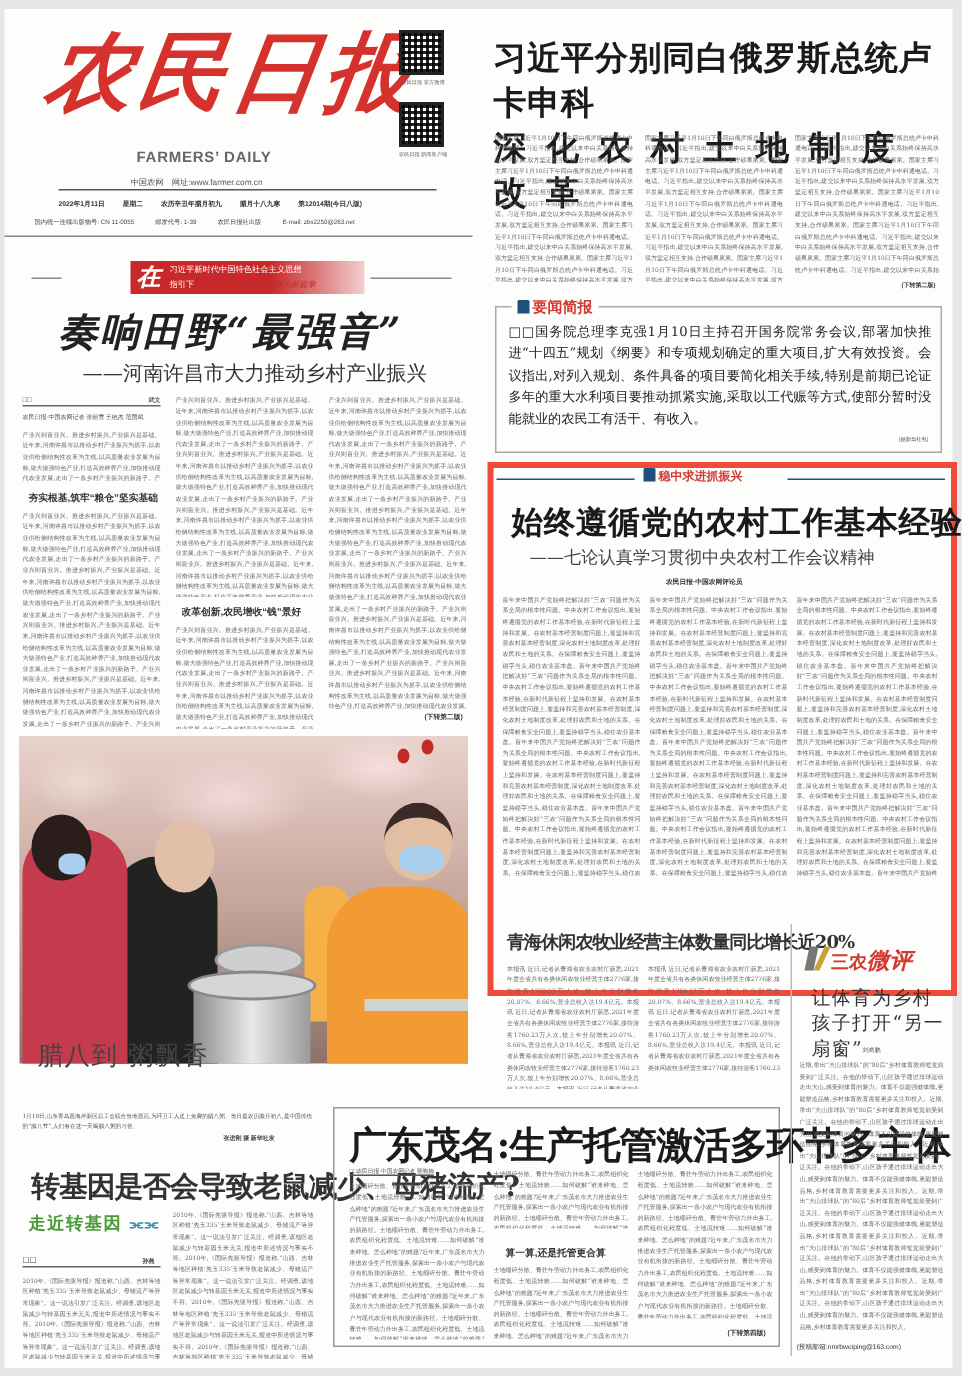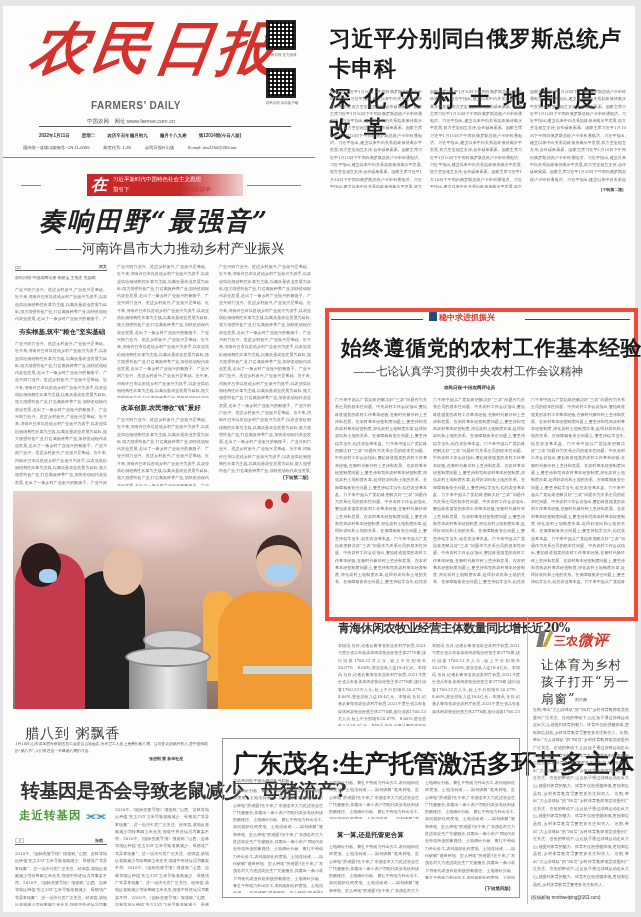--- a/index.html
+++ b/index.html
@@ -46,21 +46,21 @@
   .xi-title .l2 { letter-spacing: 13px; }
 
   
   .brief { position: absolute; left: 327px; top: 198px; width: 298px; height: 98px; border: 1px solid #aaa; }
   .brief-tag { position: absolute; left: 10px; top: -7px; background: #fdfdfc; padding: 0 4px; font-family: "Liberation Sans", sans-serif; font-weight: bold; font-size: 10px; color: #d13a30; white-space: nowrap; }
   .brief-tag .blk, .focus-tag .blk { display: inline-block; width: 8px; height: 9px; background: #1f4f7a; vertical-align: -1px; margin-right: 2px; border-radius: 1px 1px 0 0; }
   .brief-body { position: absolute; left: 8px; top: 10px; width: 282px; font-size: 8.8px; line-height: 14.4px; color: #222; text-align: justify; }
   .brief-src { position: absolute; right: 8px; bottom: 6px; font-size: 3.5px; color: #555; font-family: "Liberation Sans", sans-serif; }
 
   
-  .focus { position: absolute; left: 322px; top: 302px; width: 313px; height: 313px; border: 4px solid #ef4b3b; background: #fdfdfc; padding-left: 24px; }
+  .focus { position: absolute; left: 322px; top: 302px; width: 313px; height: 356px; border: 4px solid #ef4b3b; background: #fdfdfc; padding-left: 24px; }
   .focus-rule { position: absolute; top: 7px; border-top: 1.5px solid #1f4f7a; }
   .focus-tag { position: absolute; left: 100px; top: 0px; font-family: "Liberation Sans", sans-serif; font-weight: bold; font-size: 8px; color: #d13a30; white-space: nowrap; }
   .focus-title { position: absolute; left: 12px; top: 22px; font-family: "Liberation Sans", sans-serif; font-weight: bold; font-size: 21px; color: #1a1a1a; white-space: nowrap; letter-spacing: 0.5px; }
   .focus-sub { position: absolute; left: 24px; top: 52px; font-size: 11.5px; color: #444; white-space: nowrap; }
   .focus-by { position: absolute; left: 115px; top: 73px; font-family: "Liberation Sans", sans-serif; font-weight: bold; font-size: 4.5px; color: #333; white-space: nowrap; }
 
   
   .photo { position: absolute; left: 10px; top: 485px; width: 299px; height: 218px; overflow: hidden; background: #c9a8a2; }
   .ph-bg { position: absolute; left: 0; top: 0; width: 100%; height: 100%; background:
      radial-gradient(ellipse 80px 40px at 140px 40px, #f2d8d8, transparent 70%),
@@ -75,21 +75,21 @@
   .ph-head-m { position: absolute; left: 90px; top: 56px; width: 40px; height: 48px; border-radius: 50%; background: #e2c0a8; }
   .ph-person-r { position: absolute; left: 205px; top: 100px; width: 100px; height: 130px; background: #f29a33; border-radius: 40px 40px 0 0; }
   .ph-head-r { position: absolute; left: 243px; top: 44px; width: 46px; height: 52px; border-radius: 50%; background: #e2bfa2; border-top: 10px solid #3b2a26; }
   .ph-mask-r { position: absolute; left: 253px; top: 73px; width: 30px; height: 18px; border-radius: 40%; background: #a9d0ee; }
   .ph-person-r2 { position: absolute; left: 190px; top: 100px; width: 30px; height: 90px; background: #f6b04a; border-radius: 12px 12px 0 0; }
   .ph-pot1 { position: absolute; left: 116px; top: 162px; width: 78px; height: 60px; background: linear-gradient(90deg, #8c8c8c, #e8e8e8, #9a9a9a); border-radius: 4px; }
   .ph-pot1-top { position: absolute; left: 112px; top: 156px; width: 86px; height: 20px; border-radius: 50%; background: #d6d6d6; border: 2px solid #888; }
   .ph-pot2 { position: absolute; left: 130px; top: 138px; width: 60px; height: 22px; border-radius: 50%; background: #cfcfcf; border: 2px solid #999; }
   .ph-reflect { position: absolute; left: 230px; top: 175px; width: 70px; height: 8px; background: #cfd6d2; }
 
-  .cap-title { position: absolute; left: 22px; top: 719px; font-size: 14px; color: #444; letter-spacing: 1px; white-space: nowrap; }
+  .cap-title { position: absolute; left: 22px; top: 686px; font-size: 17px; color: #444; letter-spacing: 1px; white-space: nowrap; }
   .cap-txt { position: absolute; left: 12px; top: 735px; width: 198px; font-size: 3.8px; line-height: 6.5px; color: #555; }
   .cap-credit { position: absolute; left: 146px; top: 750px; font-family: "Liberation Sans", sans-serif; font-size: 4px; font-weight: bold; color: #444; white-space: nowrap; }
 
   
   .gmo-title { position: absolute; left: 18px; top: 772px; font-size: 19px; font-weight: bold; color: #333; white-space: nowrap; letter-spacing: -0.5px; }
   .gmo-logo { position: absolute; left: 16px; top: 802px; font-size: 11.5px; font-weight: bold; color: #4b9a3a; white-space: nowrap; letter-spacing: 1px; }
   .gmo-logo .dna { color: #2b8bb3; font-size: 10px; }
   .gmo-rule { position: absolute; left: 12px; top: 838px; width: 92px; border-top: 1px solid #666; }
   .gmo-box { position: absolute; left: 12px; top: 831px; font-size: 5px; color: #444; }
   .gmo-author { position: absolute; left: 92px; top: 832px; font-family: "Liberation Sans", sans-serif; font-size: 4px; font-weight: bold; color: #444; }
@@ -168,20 +168,25 @@
 
   <div class="xi-title">
     <div>习近平分别同白俄罗斯总统卢卡申科</div>
     <div class="l2">深化农村土地制度改革</div>
   </div>
   <div class="txt" style="left:327px; top:82px; width:92px; height:100px;">国家主席习近平1月10日下午同白俄罗斯总统卢卡申科通电话。习近平指出,建交以来中白关系始终保持高水平发展,双方坚定相互支持,合作硕果累累。国家主席习近平1月10日下午同白俄罗斯总统卢卡申科通电话。习近平指出,建交以来中白关系始终保持高水平发展,双方坚定相互支持,合作硕果累累。国家主席习近平1月10日下午同白俄罗斯总统卢卡申科通电话。习近平指出,建交以来中白关系始终保持高水平发展,双方坚定相互支持,合作硕果累累。国家主席习近平1月10日下午同白俄罗斯总统卢卡申科通电话。习近平指出,建交以来中白关系始终保持高水平发展,双方坚定相互支持,合作硕果累累。国家主席习近平1月10日下午同白俄罗斯总统卢卡申科通电话。习近平指出,建交以来中白关系始终保持高水平发展,双方坚定相互支持,合作硕果累累。国家主席习近平1月10日下午同白俄罗斯总统卢卡申科通电话。习近平指出,建交以来中白关系始终保持高水平发展,双方坚定相互支持,合作硕果累累。</div>
   <div class="txt" style="left:427px; top:82px; width:92px; height:100px;">国家主席习近平1月10日下午同白俄罗斯总统卢卡申科通电话。习近平指出,建交以来中白关系始终保持高水平发展,双方坚定相互支持,合作硕果累累。国家主席习近平1月10日下午同白俄罗斯总统卢卡申科通电话。习近平指出,建交以来中白关系始终保持高水平发展,双方坚定相互支持,合作硕果累累。国家主席习近平1月10日下午同白俄罗斯总统卢卡申科通电话。习近平指出,建交以来中白关系始终保持高水平发展,双方坚定相互支持,合作硕果累累。国家主席习近平1月10日下午同白俄罗斯总统卢卡申科通电话。习近平指出,建交以来中白关系始终保持高水平发展,双方坚定相互支持,合作硕果累累。国家主席习近平1月10日下午同白俄罗斯总统卢卡申科通电话。习近平指出,建交以来中白关系始终保持高水平发展,双方坚定相互支持,合作硕果累累。国家主席习近平1月10日下午同白俄罗斯总统卢卡申科通电话。习近平指出,建交以来中白关系始终保持高水平发展,双方坚定相互支持,合作硕果累累。</div>
   <div class="txt" style="left:527px; top:82px; width:96px; height:94px;">国家主席习近平1月10日下午同白俄罗斯总统卢卡申科通电话。习近平指出,建交以来中白关系始终保持高水平发展,双方坚定相互支持,合作硕果累累。国家主席习近平1月10日下午同白俄罗斯总统卢卡申科通电话。习近平指出,建交以来中白关系始终保持高水平发展,双方坚定相互支持,合作硕果累累。国家主席习近平1月10日下午同白俄罗斯总统卢卡申科通电话。习近平指出,建交以来中白关系始终保持高水平发展,双方坚定相互支持,合作硕果累累。国家主席习近平1月10日下午同白俄罗斯总统卢卡申科通电话。习近平指出,建交以来中白关系始终保持高水平发展,双方坚定相互支持,合作硕果累累。国家主席习近平1月10日下午同白俄罗斯总统卢卡申科通电话。习近平指出,建交以来中白关系始终保持高水平发展,双方坚定相互支持,合作硕果累累。国家主席习近平1月10日下午同白俄罗斯总统卢卡申科通电话。习近平指出,建交以来中白关系始终保持高水平发展,双方坚定相互支持,合作硕果累累。</div>
   <div class="cont" style="left:598px; top:181px; font-size:4px;">(下转第二版)</div>
 
+  <div class="brief">
+    <div class="brief-tag"><span class="blk"></span><span>要闻简报</span></div>
+    <div class="brief-body">□□国务院总理李克强1月10日主持召开国务院常务会议,部署加快推进“十四五”规划《纲要》和专项规划确定的重大项目,扩大有效投资。会议指出,对列入规划、条件具备的项目要简化相关手续,特别是前期已论证多年的重大水利项目要推动抓紧实施,采取以工代赈等方式,使部分暂时没能就业的农民工有活干、有收入。</div>
+    <div class="brief-src">(据新华社电)</div>
+  </div>
 
   <div class="focus">
     <div class="focus-rule" style="left:2px; width:92px;"></div>
     <div class="focus-tag"><span class="blk"></span><span>稳中求进抓振兴</span></div>
     <div class="focus-rule" style="left:196px; width:105px;"></div>
     <div class="focus-title">始终遵循党的农村工作基本经验</div>
     <div class="focus-sub">——七论认真学习贯彻中央农村工作会议精神</div>
     <div class="focus-by">农民日报·中国农网评论员</div>
     <div class="txt" style="left:6px; top:84px; width:92px; height:190px;">百年来中国共产党始终把解决好“三农”问题作为关系全局的根本性问题。中央农村工作会议指出,要始终遵循党的农村工作基本经验,在新时代新征程上坚持和发展。在农村基本经营制度问题上,要坚持和完善农村基本经营制度,深化农村土地制度改革,处理好农民和土地的关系。在保障粮食安全问题上,要坚持稳字当头,稳住农业基本盘。百年来中国共产党始终把解决好“三农”问题作为关系全局的根本性问题。中央农村工作会议指出,要始终遵循党的农村工作基本经验,在新时代新征程上坚持和发展。在农村基本经营制度问题上,要坚持和完善农村基本经营制度,深化农村土地制度改革,处理好农民和土地的关系。在保障粮食安全问题上,要坚持稳字当头,稳住农业基本盘。百年来中国共产党始终把解决好“三农”问题作为关系全局的根本性问题。中央农村工作会议指出,要始终遵循党的农村工作基本经验,在新时代新征程上坚持和发展。在农村基本经营制度问题上,要坚持和完善农村基本经营制度,深化农村土地制度改革,处理好农民和土地的关系。在保障粮食安全问题上,要坚持稳字当头,稳住农业基本盘。百年来中国共产党始终把解决好“三农”问题作为关系全局的根本性问题。中央农村工作会议指出,要始终遵循党的农村工作基本经验,在新时代新征程上坚持和发展。在农村基本经营制度问题上,要坚持和完善农村基本经营制度,深化农村土地制度改革,处理好农民和土地的关系。在保障粮食安全问题上,要坚持稳字当头,稳住农业基本盘。百年来中国共产党始终把解决好“三农”问题作为关系全局的根本性问题。中央农村工作会议指出,要始终遵循党的农村工作基本经验,在新时代新征程上坚持和发展。在农村基本经营制度问题上,要坚持和完善农村基本经营制度,深化农村土地制度改革,处理好农民和土地的关系。在保障粮食安全问题上,要坚持稳字当头,稳住农业基本盘。百年来中国共产党始终把解决好“三农”问题作为关系全局的根本性问题。中央农村工作会议指出,要始终遵循党的农村工作基本经验,在新时代新征程上坚持和发展。在农村基本经营制度问题上,要坚持和完善农村基本经营制度,深化农村土地制度改革,处理好农民和土地的关系。在保障粮食安全问题上,要坚持稳字当头,稳住农业基本盘。</div>
     <div class="txt" style="left:104px; top:84px; width:92px; height:190px;">百年来中国共产党始终把解决好“三农”问题作为关系全局的根本性问题。中央农村工作会议指出,要始终遵循党的农村工作基本经验,在新时代新征程上坚持和发展。在农村基本经营制度问题上,要坚持和完善农村基本经营制度,深化农村土地制度改革,处理好农民和土地的关系。在保障粮食安全问题上,要坚持稳字当头,稳住农业基本盘。百年来中国共产党始终把解决好“三农”问题作为关系全局的根本性问题。中央农村工作会议指出,要始终遵循党的农村工作基本经验,在新时代新征程上坚持和发展。在农村基本经营制度问题上,要坚持和完善农村基本经营制度,深化农村土地制度改革,处理好农民和土地的关系。在保障粮食安全问题上,要坚持稳字当头,稳住农业基本盘。百年来中国共产党始终把解决好“三农”问题作为关系全局的根本性问题。中央农村工作会议指出,要始终遵循党的农村工作基本经验,在新时代新征程上坚持和发展。在农村基本经营制度问题上,要坚持和完善农村基本经营制度,深化农村土地制度改革,处理好农民和土地的关系。在保障粮食安全问题上,要坚持稳字当头,稳住农业基本盘。百年来中国共产党始终把解决好“三农”问题作为关系全局的根本性问题。中央农村工作会议指出,要始终遵循党的农村工作基本经验,在新时代新征程上坚持和发展。在农村基本经营制度问题上,要坚持和完善农村基本经营制度,深化农村土地制度改革,处理好农民和土地的关系。在保障粮食安全问题上,要坚持稳字当头,稳住农业基本盘。百年来中国共产党始终把解决好“三农”问题作为关系全局的根本性问题。中央农村工作会议指出,要始终遵循党的农村工作基本经验,在新时代新征程上坚持和发展。在农村基本经营制度问题上,要坚持和完善农村基本经营制度,深化农村土地制度改革,处理好农民和土地的关系。在保障粮食安全问题上,要坚持稳字当头,稳住农业基本盘。百年来中国共产党始终把解决好“三农”问题作为关系全局的根本性问题。中央农村工作会议指出,要始终遵循党的农村工作基本经验,在新时代新征程上坚持和发展。在农村基本经营制度问题上,要坚持和完善农村基本经营制度,深化农村土地制度改革,处理好农民和土地的关系。在保障粮食安全问题上,要坚持稳字当头,稳住农业基本盘。</div>

